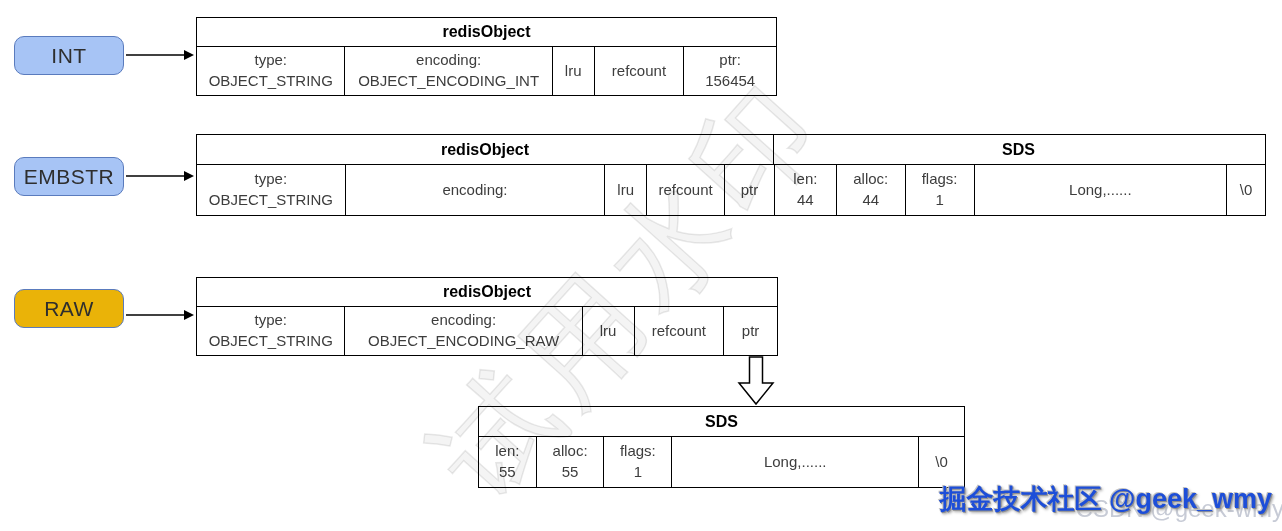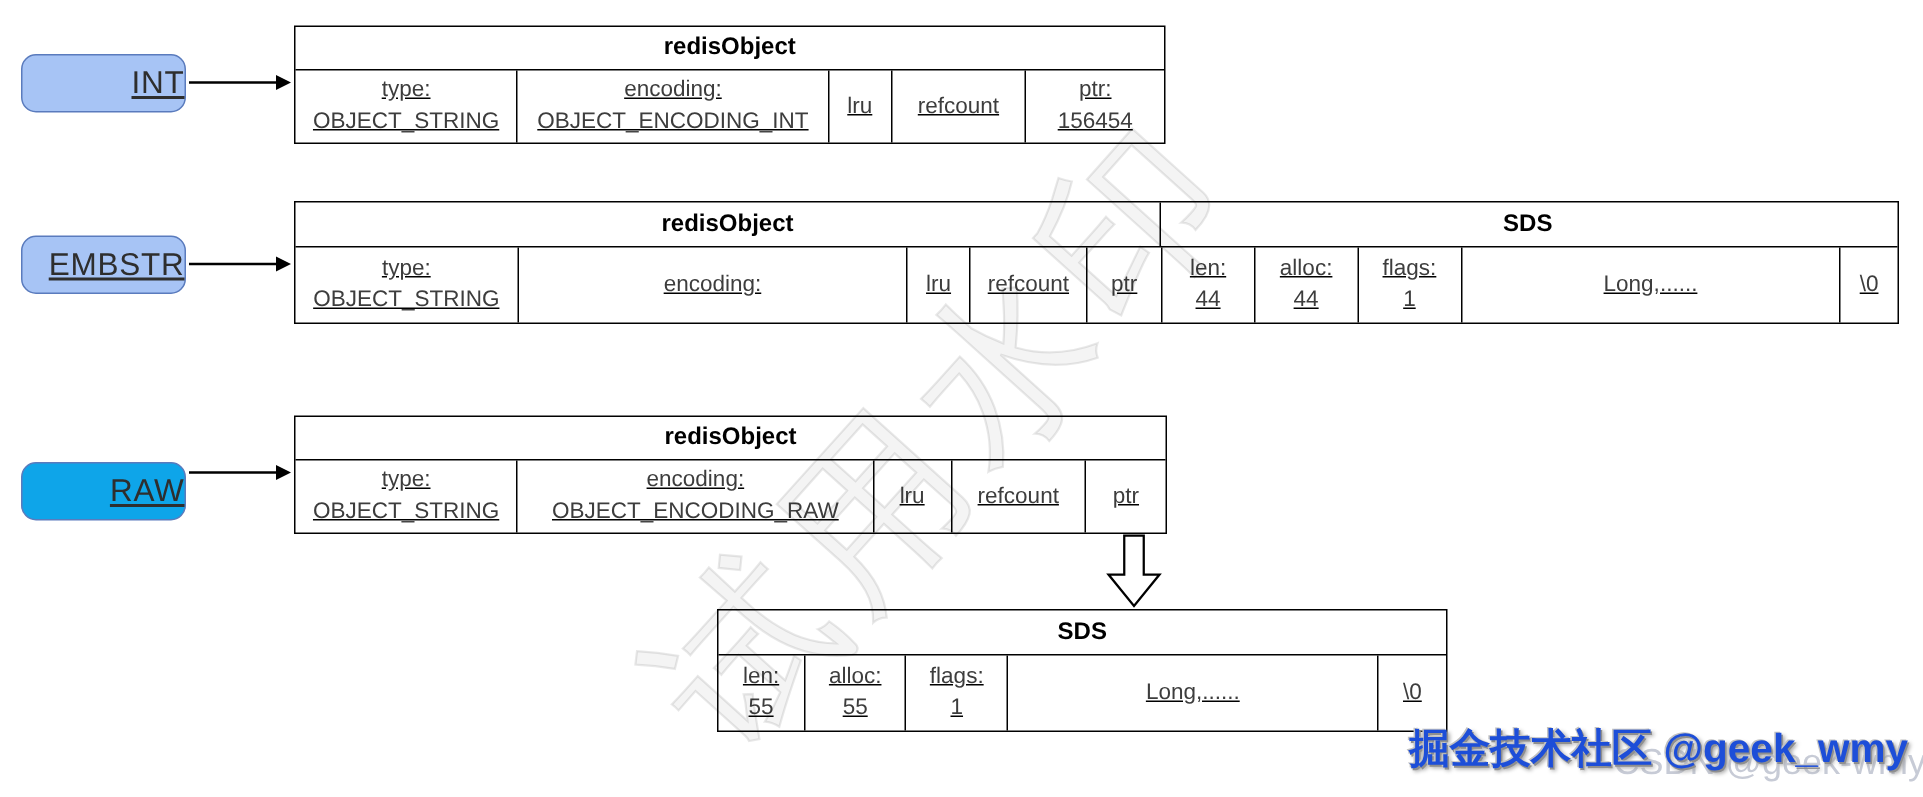--- a/index.html
+++ b/index.html
@@ -4,34 +4,34 @@
 <style>
   html,body{margin:0;padding:0;background:#fff;}
   .canvas{
     position:relative;width:1282px;height:531px;background:#ffffff;
     overflow:hidden;font-family:"Liberation Sans", sans-serif;
   }
   
   .label-box{
     position:absolute;width:110px;height:39px;
     background:#a7c4f5;border:1.6px solid #5a7bbd;border-radius:10px;
-    display:flex;align-items:center;justify-content:flex-end;
-    font-size:21px;color:#2e2e2e;box-sizing:border-box;letter-spacing:.5px;text-decoration:underline;
+    display:flex;align-items:center;justify-content:center;
+    font-size:21px;color:#2e2e2e;box-sizing:border-box;letter-spacing:.5px;
   }
   
   .tbl{
     position:absolute;background:#fff;border:1.6px solid #000;
     box-sizing:border-box;z-index:2;
   }
   .thead{display:flex;border-bottom:1.6px solid #000;}
   .hcell{
     display:flex;align-items:center;justify-content:center;
     font-weight:bold;font-size:16px;color:#000;box-sizing:border-box;
   }
-  .trow{display:flex;text-decoration:underline;}
+  .trow{display:flex;}
   .tcell{
     display:flex;flex-direction:column;align-items:center;justify-content:center;
     box-sizing:border-box;font-size:15px;color:#3d3d3d;text-align:center;
     line-height:1.38;overflow:hidden;
   }
   .br{border-right:1.4px solid #000;}
   .arrow-svg{position:absolute;z-index:2;}
   
   .wm-center{
     position:absolute;left:330px;top:60px;width:600px;height:460px;
@@ -135,21 +135,21 @@
       </div>
       <div class="tcell br" style="width:253px;">
         <div>Long,......</div>
       </div>
       <div class="tcell" style="width:38px;">
         <div>\0</div>
       </div>
     </div>
   </div>
 
-  <div class="label-box" style="left: 14px; top: 308px; background: #0ea5e9; border-color: rgb(90, 123, 189);">
+  <div class="label-box" style="left: 14px; top: 289px; background: #eab308; border-color: rgb(90, 123, 189);">
     <span>RAW</span>
   </div>
 
   <svg class="arrow-svg" style="left:126px;top:307px;" width="68" height="16">
     <line x1="0" y1="8" x2="59" y2="8" stroke="#000" stroke-width="1.6"></line>
     <polygon points="58,3 68,8 58,13" fill="#000"></polygon>
   </svg>
 
   <div class="tbl" style="left:196px;top:277px;width:582px;">
     <div class="thead" style="height:28px;">

